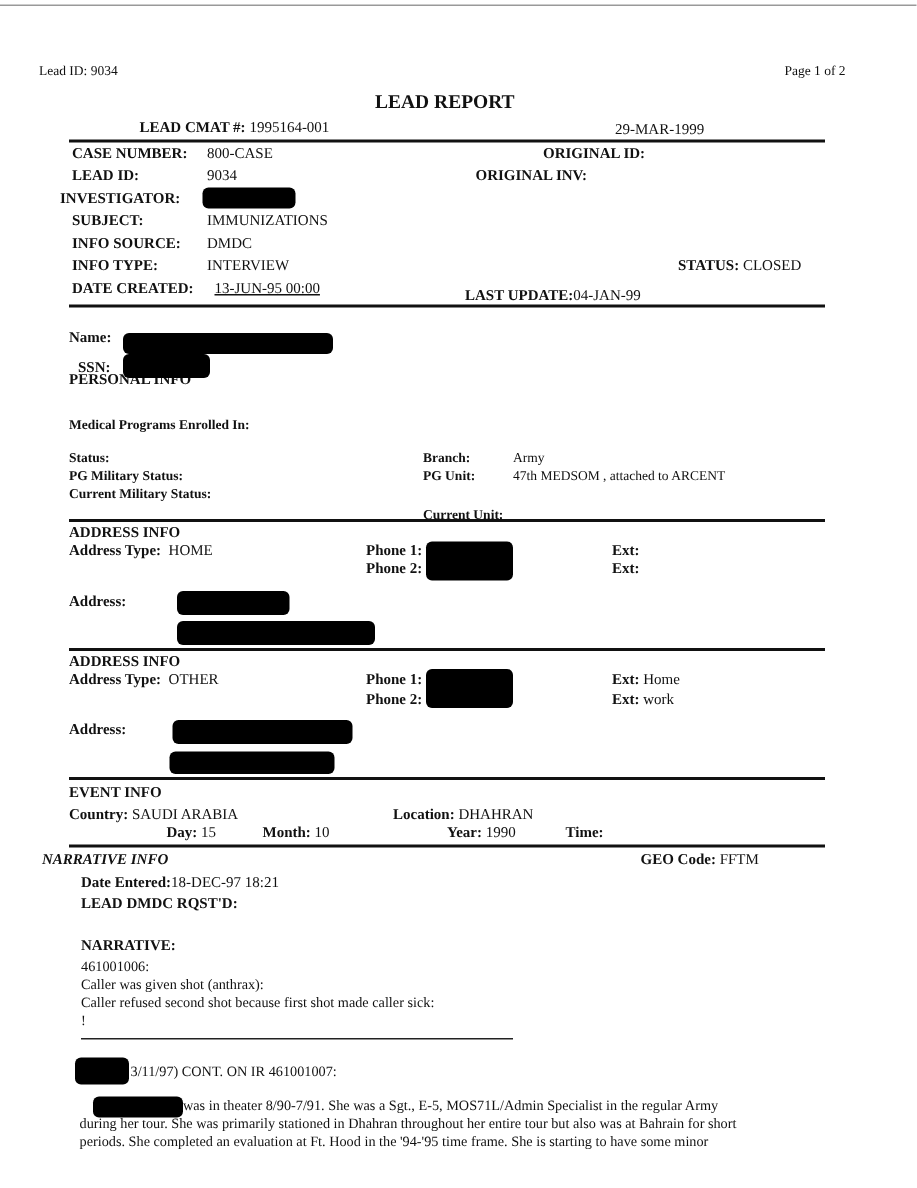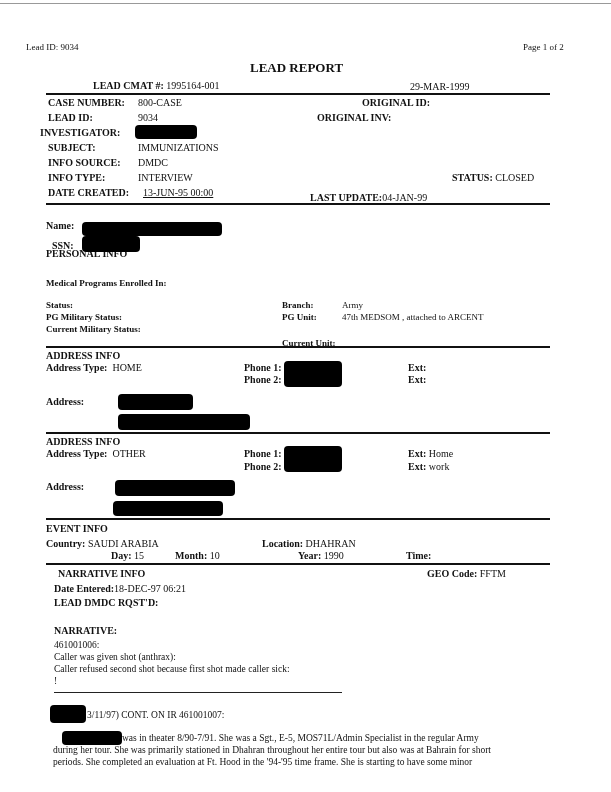--- a/index.html
+++ b/index.html
@@ -135,26 +135,26 @@
   <span>15</span>
 </div>
 <div class="abs s10" style="left:175px;top:550px;">
   <span class="b">Month:</span>
   <span>10</span>
 </div>
 <div class="abs s10" style="left:298px;top:550px;">
   <span class="b">Year:</span>
   <span>1990</span>
 </div>
-<div class="abs s10 b" style="left:406px;top:550px;">Time:</div>
+<div class="abs s10 b" style="left:377px;top:550px;">Time:</div>
 <div class="rule thick" style="top:563px;"></div>
 
-<div class="abs s10 b" style="left:58px;top:568px;">NARRATIVE INFO</div>
+<div class="abs s10 b" style="left:28px;top:568px;font-style:italic;">NARRATIVE INFO</div>
 <div class="abs s10" style="left:54px;top:583px;">
-  <span class="b">Date Entered:</span><span>18-DEC-97 06:21</span>
+  <span class="b">Date Entered:</span><span>18-DEC-97 18:21</span>
 </div>
 <div class="abs s10 b" style="left:54px;top:597px;">LEAD DMDC RQST'D:</div>
 <div class="abs s10 b" style="left:54px;top:625px;">NARRATIVE:</div>
 <div class="abs narr" style="left:54px;top:639px;">461001006:</div>
 <div class="abs narr" style="left:54px;top:651px;">Caller was given shot (anthrax):</div>
 <div class="abs narr" style="left:54px;top:663px;">Caller refused second shot because first shot made caller sick:</div>
 <div class="abs narr" style="left:54px;top:675px;">!</div>
 <div style="position:absolute;left:54px;top:692px;width:288px;height:1px;background:#222;"></div>
 
 <div class="redact" style="left:50px;top:705px;width:36px;height:18px;"></div>

